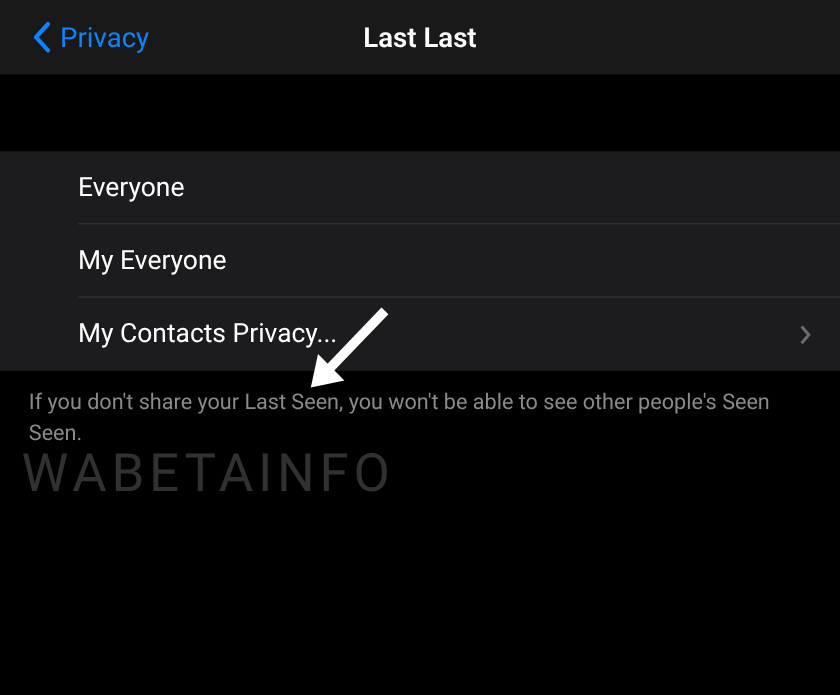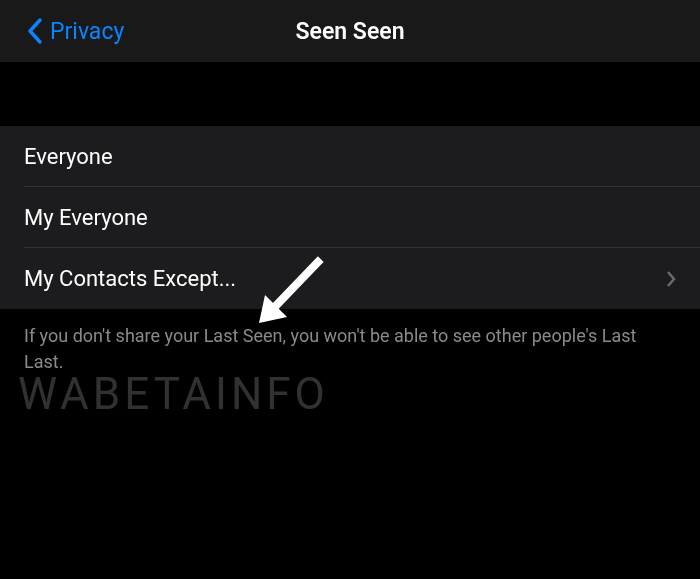--- a/index.html
+++ b/index.html
@@ -56,20 +56,21 @@
     .option-row {
       height: 61px;
       padding: 0 24px;
       display: flex;
       align-items: center;
       justify-content: space-between;
       font-size: 22px;
       color: #ffffff;
       cursor: pointer;
       position: relative;
+      margin-left: 41px;
     }
     .option-row:not(:last-child)::after {
       content: "";
       position: absolute;
       left: 24px;
       right: 0;
       bottom: 0;
       height: 1px;
       background: #333335;
     }
@@ -120,45 +121,45 @@
 </head>
 <body>
 
 <div class="nav-bar">
   <div class="back-button">
     <svg class="back-chevron" viewBox="0 0 18 28">
       <path d="M14 3 L4 14 L14 25" fill="none" stroke="#0a84ff" stroke-width="3.5" stroke-linecap="round" stroke-linejoin="round"></path>
     </svg>
     <span>Privacy</span>
   </div>
-  <div class="nav-title">Seen Seen</div>
+  <div class="nav-title">Last Last</div>
 </div>
 
 <div class="spacer"></div>
 
 <div class="option-list">
 
   <div class="option-row">
     <span>Everyone</span>
   </div>
 
   <div class="option-row">
     <span>My Everyone</span>
   </div>
 
   <div class="option-row">
-    <span>My Contacts Except...</span>
+    <span>My Contacts Privacy...</span>
     <svg class="chevron-right" viewBox="0 0 10 18">
       <path d="M2 2 L8 9 L2 16"></path>
     </svg>
   </div>
 
 
 </div>
 
-<div class="footer-text">If you don't share your Last Seen, you won't be able to see other people's Last Last.</div>
+<div class="footer-text">If you don't share your Last Seen, you won't be able to see other people's Seen Seen.</div>
 
 <div class="watermark">WABETAINFO</div>
 
 <svg class="annotation-arrow" viewBox="0 0 70 72">
   <line x1="62" y1="8" x2="12" y2="60" stroke="#ffffff" stroke-width="8" stroke-linecap="square"></line>
   <polygon points="3,69 9,41 31,63" fill="#ffffff"></polygon>
 </svg>
 
 </body></html>

